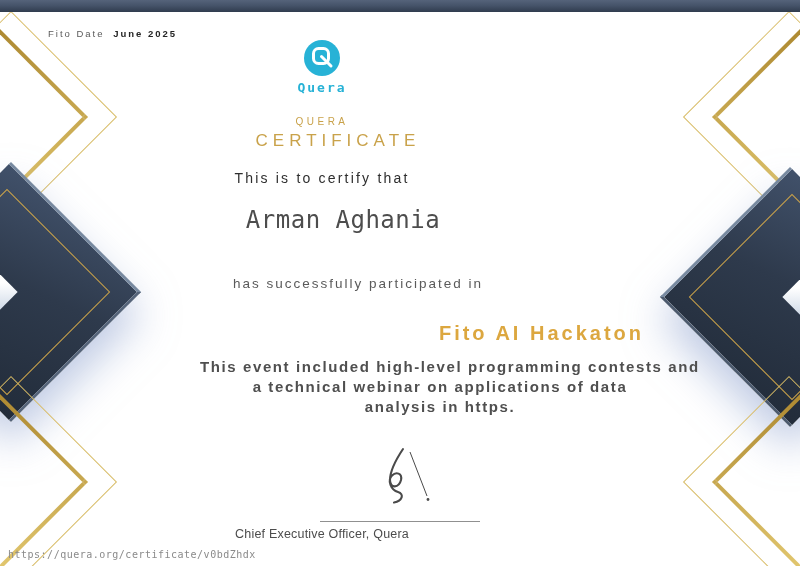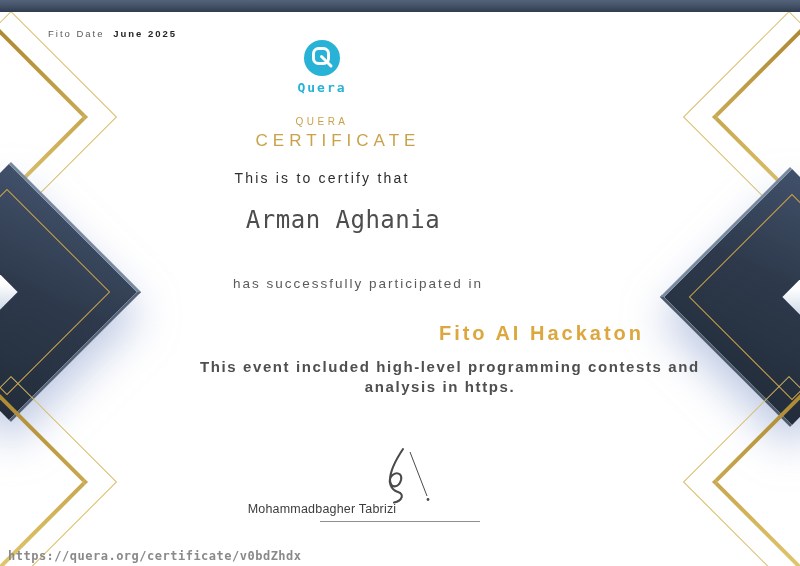--- a/index.html
+++ b/index.html
@@ -108,21 +108,21 @@
   .sig-svg{position:absolute; left:358px; top:447px; width:84px; height:58px;}
   .sig-name{top:502px; font-size:12.5px; color:#3d3d3d; letter-spacing:.2px;}
   .sig-divider{
     position:absolute; left:320px; top:521px; width:160px; height:0;
     border-top:1px solid #909090;
   }
   .sig-role{top:527px; font-size:12.5px; color:#4c4c4c; letter-spacing:.2px;}
 
   .cert-url{
     position:absolute; left:8px; top:549px; font-family:"DejaVu Sans Mono", monospace;
-    font-size:12px; letter-spacing:.5px; color:#8a8a8a; text-decoration:none; z-index:12;font-weight:bold;
+    font-size:10px; letter-spacing:.5px; color:#8a8a8a; text-decoration:none; z-index:12;
   }
 </style>
 </head>
 <body>
 
 <div class="page">
 
   <div class="deco chev-thick l-chev-thick-top"></div>
   <div class="deco chev-thin  l-chev-thin-top"></div>
   <div class="deco dark-diamond left-d l-dark"></div>
@@ -163,28 +163,29 @@
     <div class="centered certify">This is to certify that</div>
 
     <div class="centered recipient">Arman Aghania</div>
 
     <div class="centered participated">has successfully participated in</div>
 
     <div class="centered event-title">Fito AI Hackaton</div>
 
     <div class="description">
       <div>This event included high-level programming contests and</div>
+      <div>a technical webinar on applications of data</div>
       <div>analysis in https.</div>
     </div>
 
     <svg class="sig-svg" viewBox="0 0 84 58">
       <path d="M45,2 C39,11 32,23 32,33 C32,42 41,41 43,33 C44.5,26 38,24.5 34,28.5 C29,33.5 33,43 40,45 C46.5,47 44.5,54 36,55.5" fill="none" stroke="#4a4a4a" stroke-width="2.1" stroke-linecap="round"></path>
       <line x1="52" y1="5" x2="69" y2="49" stroke="#4a4a4a" stroke-width="1"></line>
       <circle cx="70" cy="52.5" r="1.4" fill="#4a4a4a"></circle>
     </svg>
 
-    <div class="centered sig-name">Mohammadbagher Tabrizi</div>
     <div class="sig-divider"></div>
+    <div class="centered sig-role">Chief Executive Officer, Quera</div>
 
     <a class="cert-url" href="#">https://quera.org/certificate/v0bdZhdx</a>
 
   </div>
 </div>
 
 </body></html>

